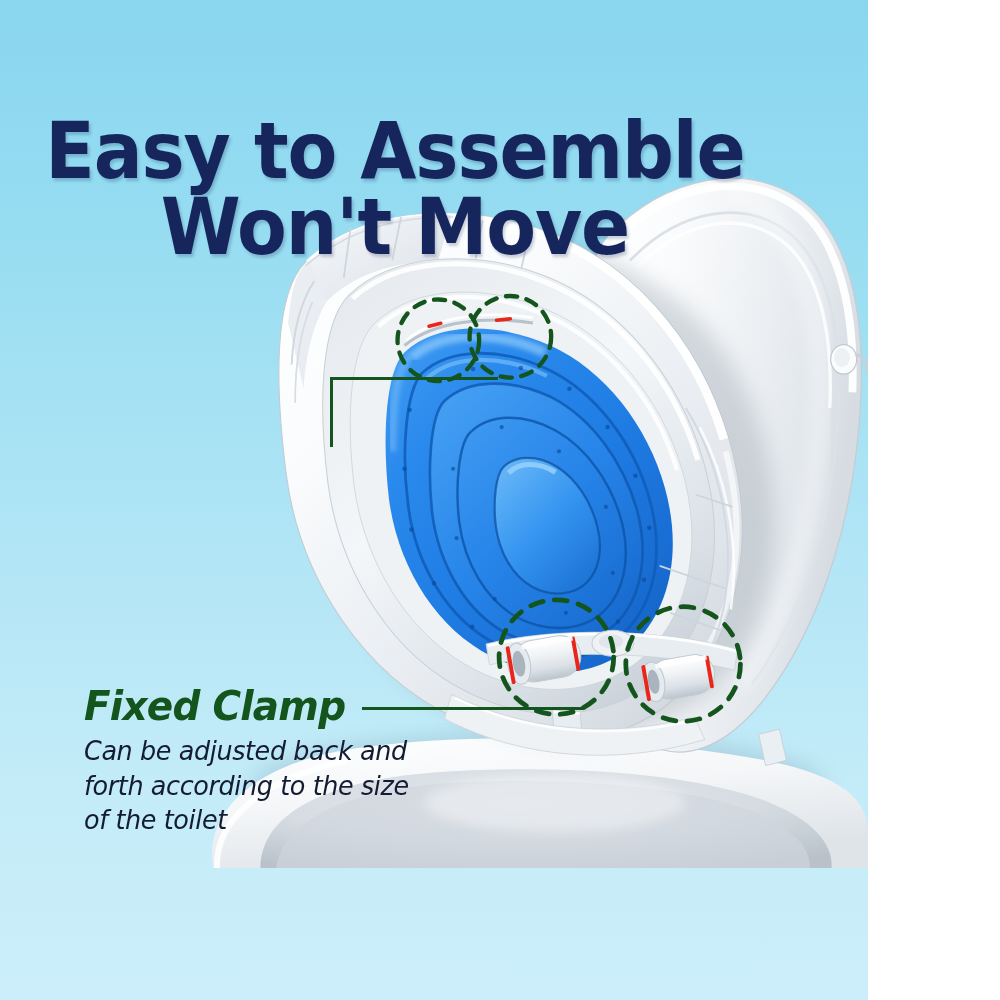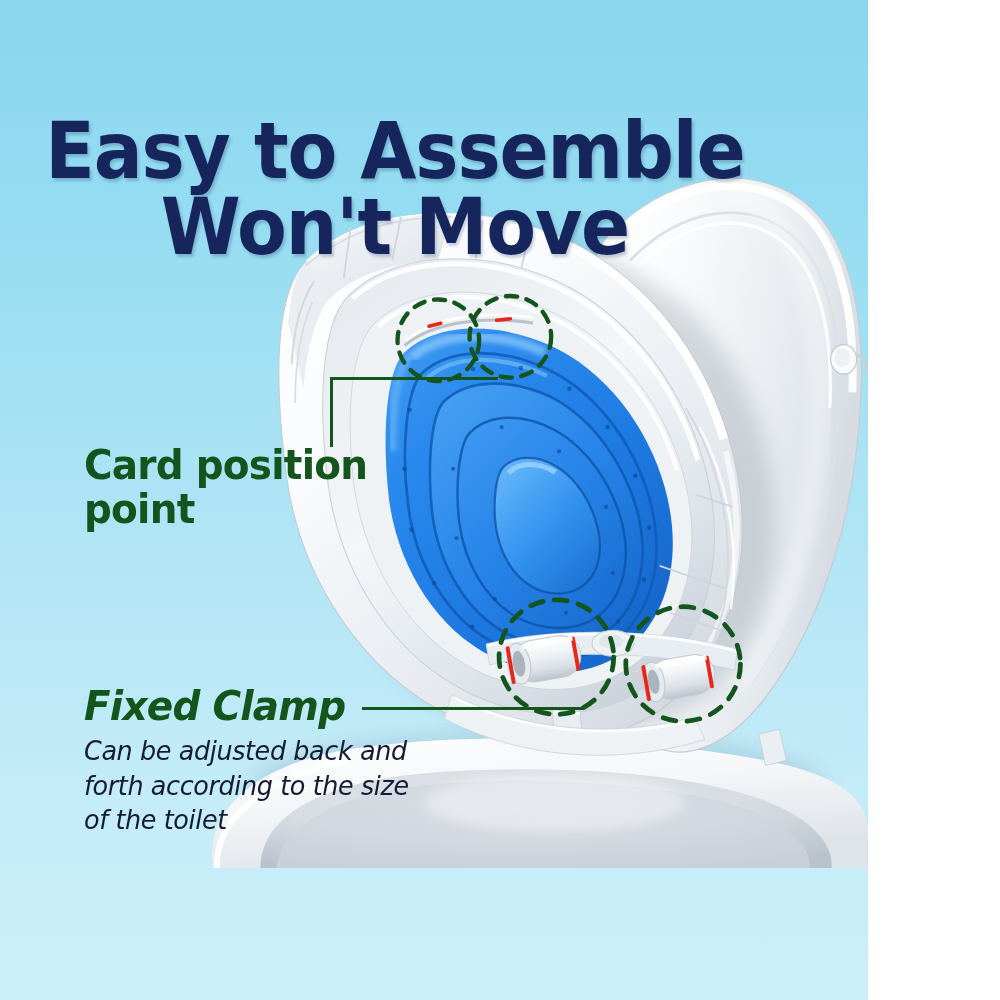--- a/index.html
+++ b/index.html
@@ -432,24 +432,20 @@
   <div class="leader" style="left:330px; top:377px; width:168px; height:3px;"></div>
   <div class="leader" style="left:330px; top:377px; width:3px; height:70px;"></div>
 
   <div class="leader" style="left:362px; top:707px; width:222px; height:3px;"></div>
 
   <h1 class="headline">
     <span class="l1">Easy to Assemble</span>
     <span class="l2">Won't Move</span>
   </h1>
 
-  <div class="callout" id="callout-card">
-    <div class="callout-title">Card position
-point</div>
-  </div>
 
   <div class="callout" id="callout-clamp">
     <div class="callout-title">Fixed Clamp</div>
     <div class="callout-body">Can be adjusted back and
 forth according to the size
 of the toilet</div>
   </div>
 
 </div>
 

